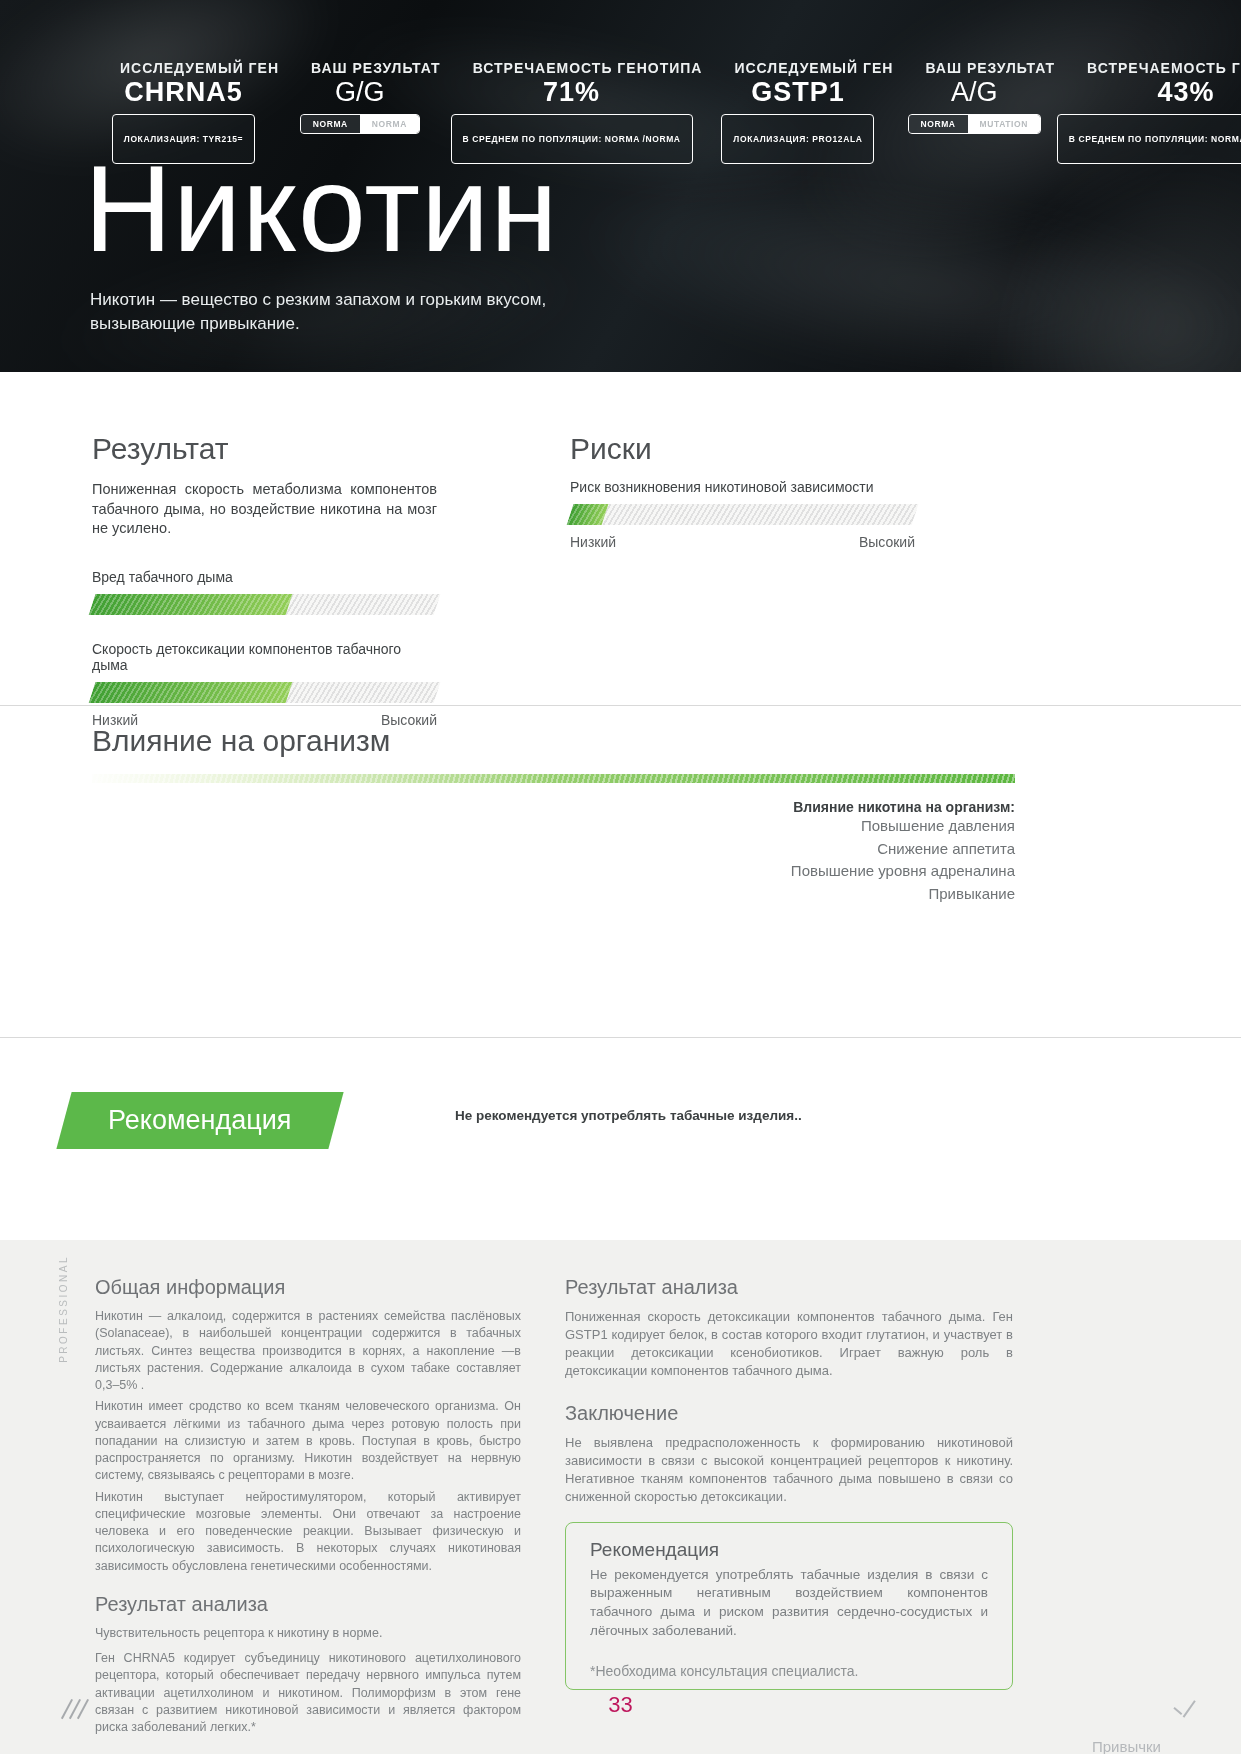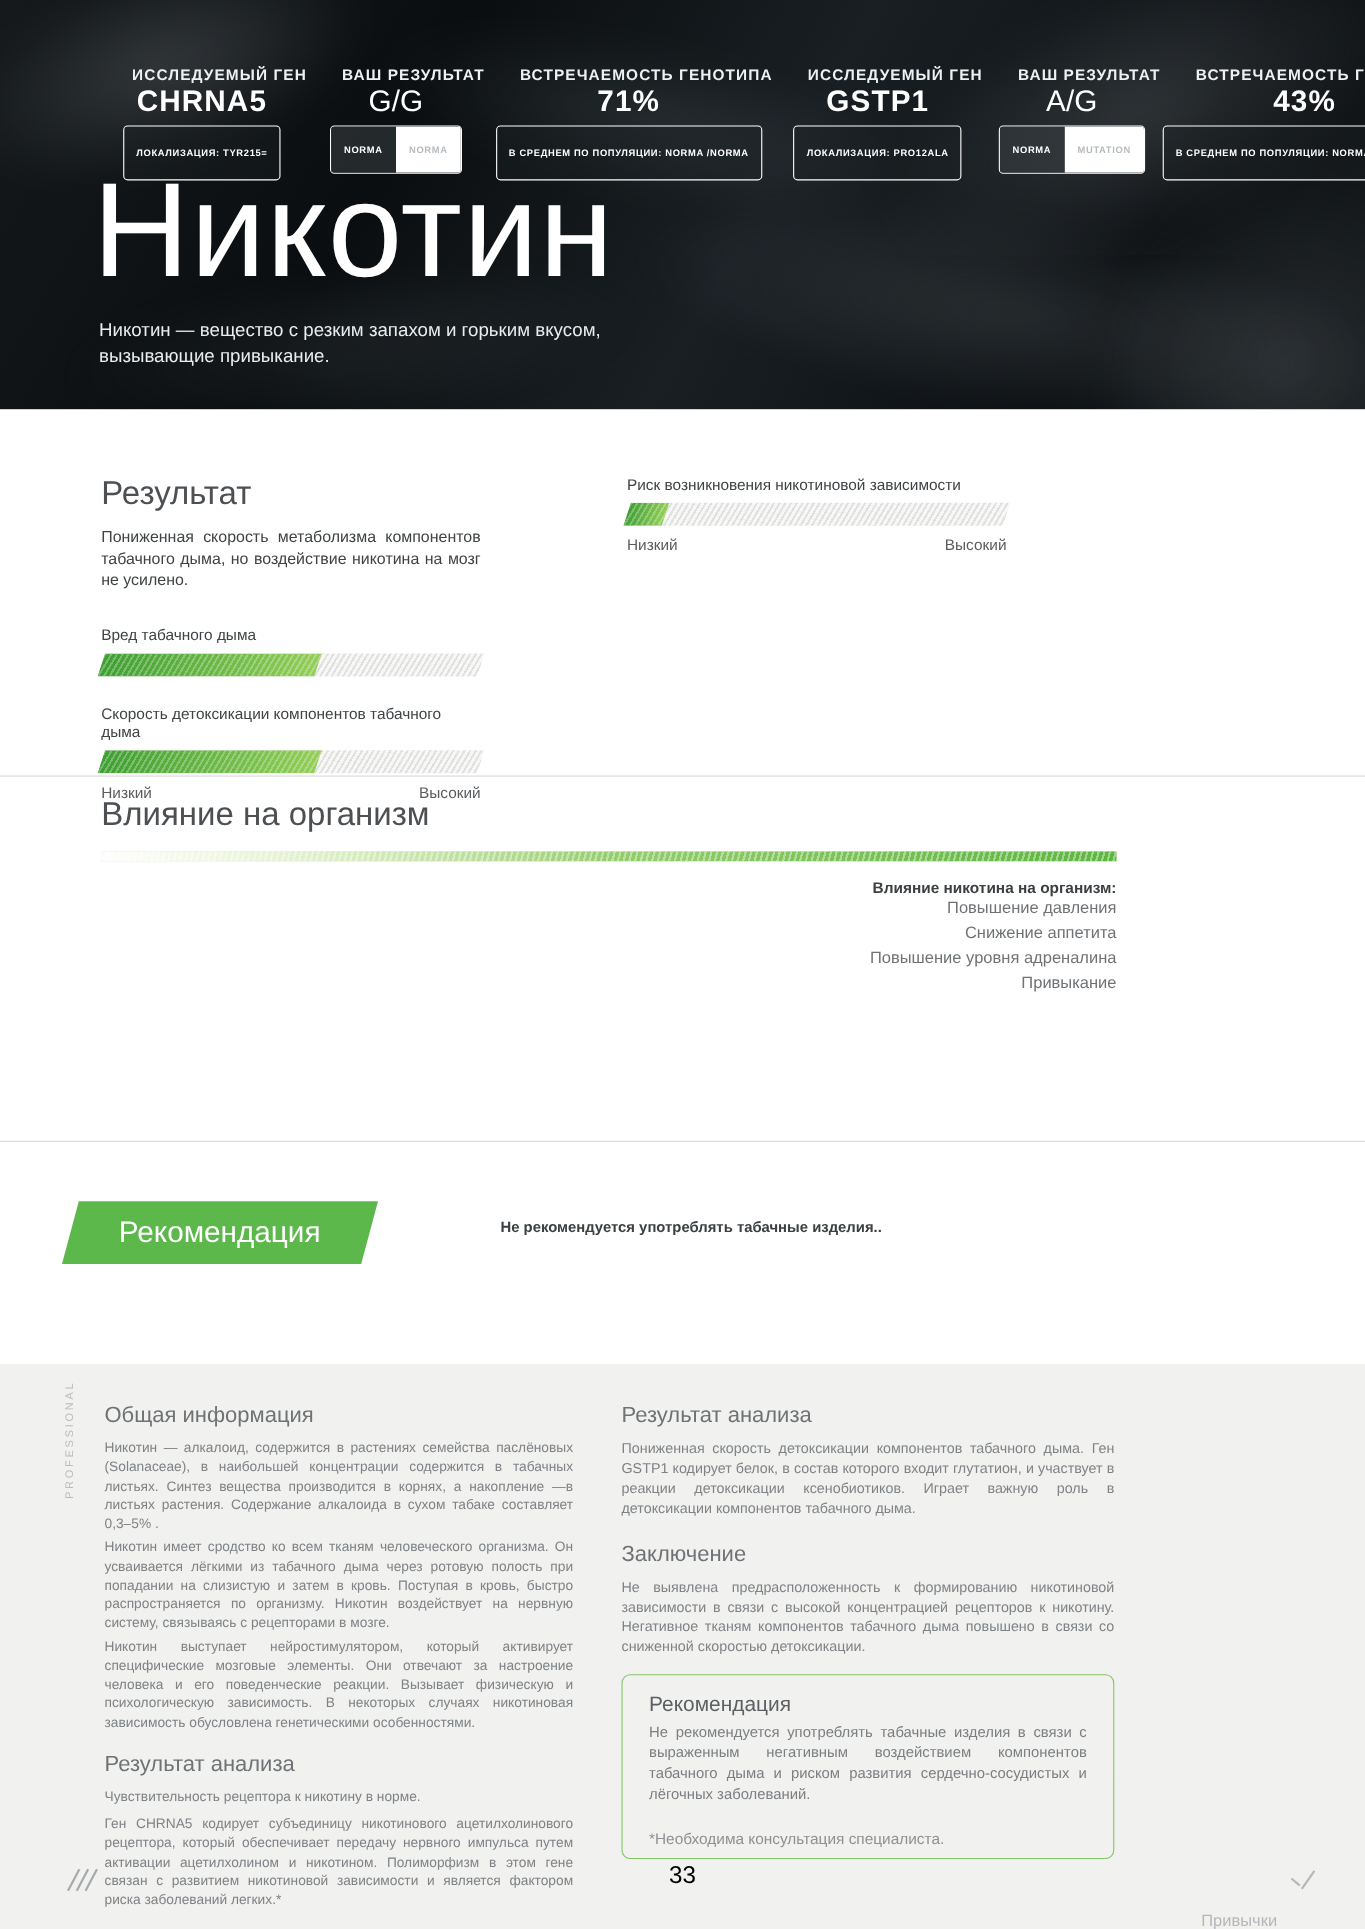--- a/index.html
+++ b/index.html
@@ -29,21 +29,21 @@
   .gene-row { position:absolute; top:60px; left:88px; width:878px; display:flex; justify-content:space-between; }
   .gene-cell { display:flex; flex-direction:column; align-items:center; color:#fff; }
   .gc-label { font-size:14px; font-weight:bold; letter-spacing:1px; color:#eef1f2; white-space:nowrap;padding-left:32px; }
   .gc-value { font-size:27px; margin-top:2px; line-height:1.1; white-space:nowrap; }
   .gc-value.bold { font-weight:bold; letter-spacing:1px; }
   .gc-value.thin { font-weight:normal; }
   .pill { margin-top:6px; border:1px solid #ffffff; border-radius:4px; padding:19px 11px;
           font-size:8.5px; font-weight:bold; letter-spacing:.6px; color:#ffffff; white-space:nowrap;
           background:rgba(30,34,37,.35); }
   .allele-pill { margin-top:6px; display:flex; border:1px solid #ffffff; border-radius:4px; overflow:hidden; }
-  .allele-pill span { font-size:8.5px; font-weight:bold; letter-spacing:.6px; padding:16px 12px; white-space:nowrap; }
+  .allele-pill span { font-size:8.5px; font-weight:bold; letter-spacing:.6px; padding:4px 12px; white-space:nowrap; }
   .allele-pill .a-left  { background:rgba(58,64,68,.55); color:#ffffff; }
   .allele-pill .a-right { background:#ffffff; color:#b7bbbe; }
 
   .hero-title { position:absolute; left:84px; top:148px; color:#ffffff; font-size:122px; line-height:1;
                 font-weight:300; letter-spacing:1px; }
   .hero-sub { position:absolute; left:90px; top:288px; color:#e9edee; font-size:17px; line-height:1.4;
               white-space:pre-line; }
 
   
   .h-big { font-size:30px; color:#4d5053; font-weight:400; }
@@ -92,21 +92,21 @@
   .small-txt { font-size:12.5px; color:#7f8386; line-height:1.38; text-align:justify; margin-bottom:4px; }
   .mt18 { margin-top:18px; }
   .rec-box { margin-top:16px; border:1px solid #84c566; border-radius:8px; padding:16px 24px 10px 24px;
              height:168px; display:flex; flex-direction:column; }
   .rec-box .rb-title { font-size:19px; color:#5d6063; }
   .rec-box .rb-body  { font-size:13.5px; color:#7b7f82; line-height:1.4; text-align:justify; margin-top:5px; }
   .rec-box .rb-note  { margin-top:auto; font-size:14px; color:#8d9193; }
 
   
   .page-num { position:absolute; left:0; top:1692px; width:1241px; text-align:center;
-              font-size:22px; color:#000000; }
+              font-size:22px; color:#be185d; }
   .footer-section { position:absolute; right:80px; top:1701px; font-size:15px; color:#b5b8bb;margin-top:37px; }
   .deco-left { position:absolute; left:60px; top:1698px; width:40px; height:24px; }
   .deco-left i { position:absolute; top:0; width:1.5px; height:22px; background:#a7aaad; transform:rotate(28deg); display:block; }
   .deco-left i:nth-child(1){ left:6px; } .deco-left i:nth-child(2){ left:14px; } .deco-left i:nth-child(3){ left:22px; }
   .deco-right { position:absolute; right:40px; top:1700px; width:30px; height:22px; }
   .deco-right .d1 { position:absolute; left:2px; top:10px; width:10px; height:1.5px; background:#b5b8bb; transform:rotate(40deg); }
   .deco-right .d2 { position:absolute; left:8px; top:8px; width:20px; height:1.5px; background:#b5b8bb; transform:rotate(-55deg); }
 </style>
 </head>
 <body>
@@ -180,20 +180,21 @@
     <div class="bar-track">
       <div class="bar-fill" style="width: 57%;"></div>
     </div>
     <div class="scale-row">
       <span>Низкий</span>
       <span>Высокий</span>
     </div>
   </div>
 
   <div class="risk-col">
+    <div class="h-big" style="margin-bottom:13px;">Риски</div>
     <div class="bar-label" style="margin-bottom:9px;">Риск возникновения никотиновой зависимости</div>
     <div class="bar-track">
       <div class="bar-fill" style="width: 10%;"></div>
     </div>
     <div class="scale-row">
       <span>Низкий</span>
       <span>Высокий</span>
     </div>
   </div>
 

